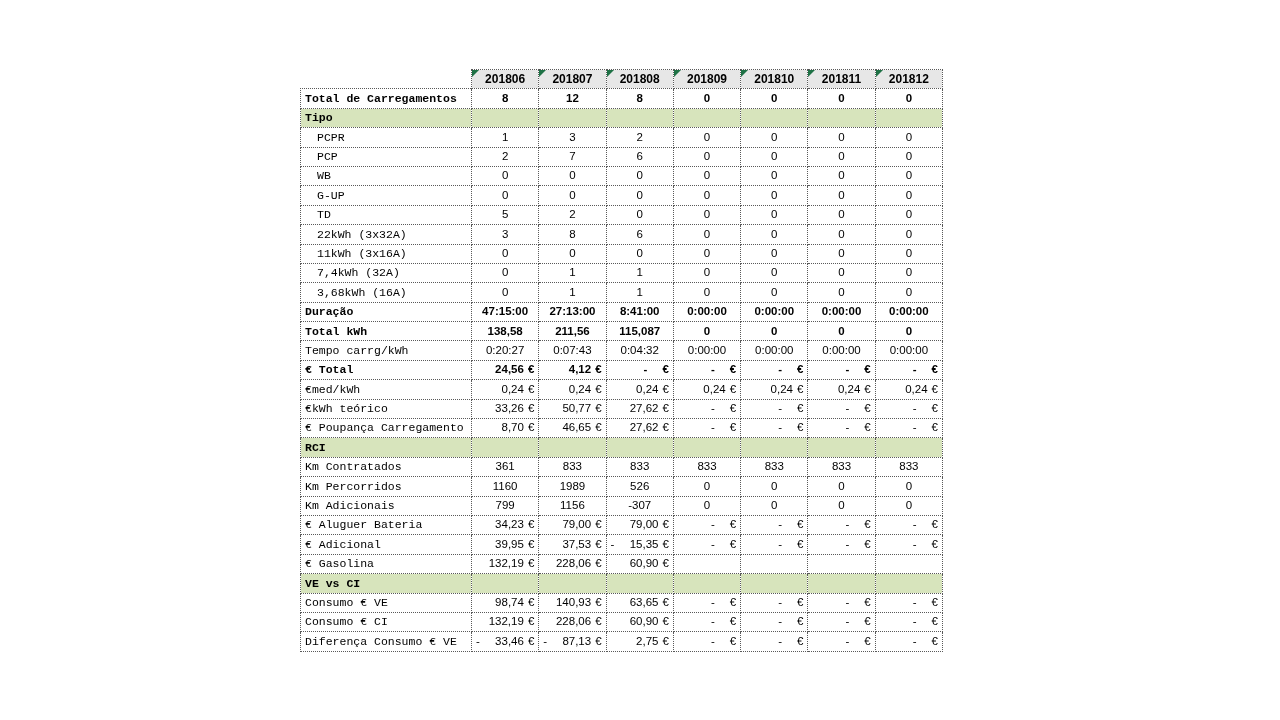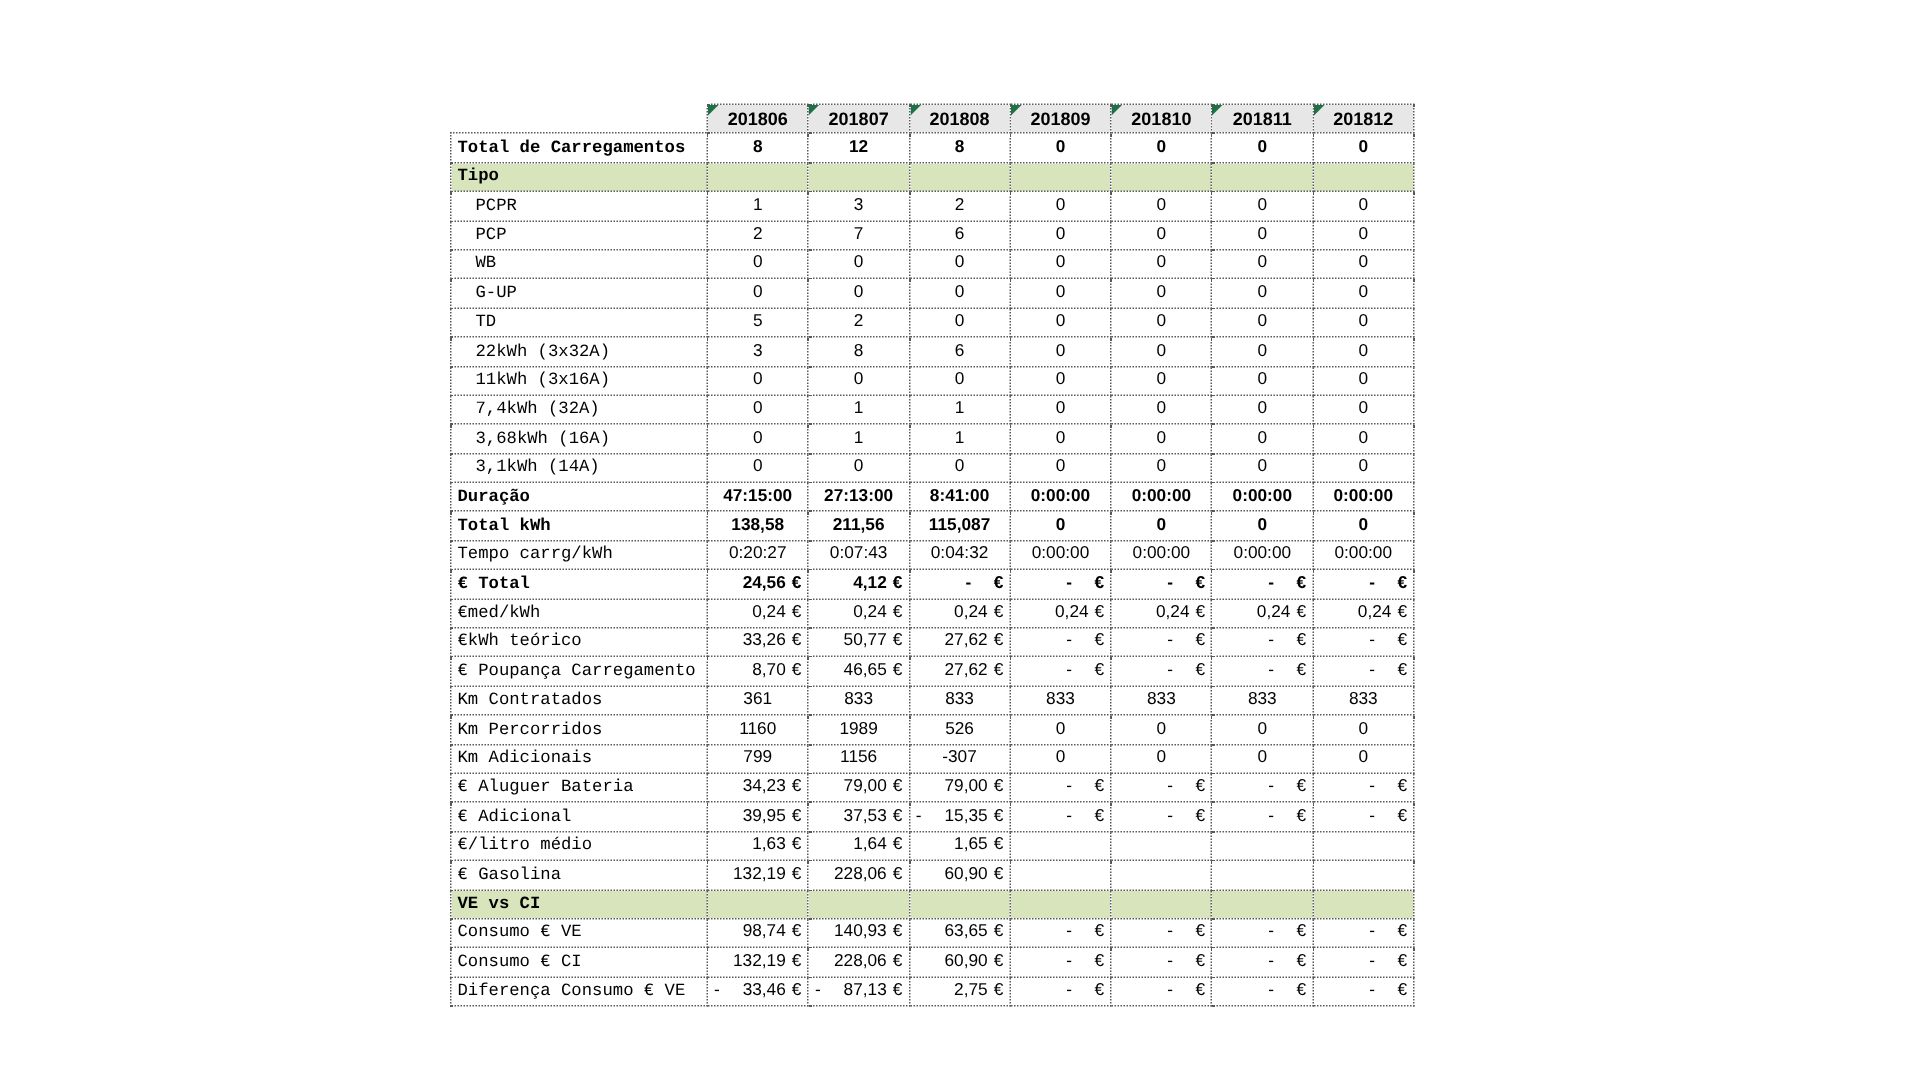--- a/index.html
+++ b/index.html
@@ -191,30 +191,20 @@
           <td class="lbl indent">3,68kWh (16A)</td>
           <td class="center">0</td>
           <td class="center">1</td>
           <td class="center">1</td>
           <td class="center">0</td>
           <td class="center">0</td>
           <td class="center">0</td>
           <td class="center">0</td>
         </tr>
         <tr>
-          <td class="lbl indent">3,1kWh (14A)</td>
-          <td class="center">0</td>
-          <td class="center">0</td>
-          <td class="center">0</td>
-          <td class="center">0</td>
-          <td class="center">0</td>
-          <td class="center">0</td>
-          <td class="center">0</td>
-        </tr>
-        <tr>
           <td class="lbl bold">Duração</td>
           <td class="center bold">47:15:00</td>
           <td class="center bold">27:13:00</td>
           <td class="center bold">8:41:00</td>
           <td class="center bold">0:00:00</td>
           <td class="center bold">0:00:00</td>
           <td class="center bold">0:00:00</td>
           <td class="center bold">0:00:00</td>
         </tr>
         <tr>
@@ -270,20 +260,30 @@
         <tr>
           <td class="lbl">€ Poupança Carregamento</td>
           <td class="cur"><span>8,70</span><span class="eur">€</span></td>
           <td class="cur"><span>46,65</span><span class="eur">€</span></td>
           <td class="cur"><span>27,62</span><span class="eur">€</span></td>
           <td class="cur"><span>-</span><span class="eur gap">€</span></td>
           <td class="cur"><span>-</span><span class="eur gap">€</span></td>
           <td class="cur"><span>-</span><span class="eur gap">€</span></td>
           <td class="cur"><span>-</span><span class="eur gap">€</span></td>
         </tr>
+        <tr class="section">
+          <td class="lbl bold">RCI</td>
+          <td></td>
+          <td></td>
+          <td></td>
+          <td></td>
+          <td></td>
+          <td></td>
+          <td></td>
+        </tr>
         <tr>
           <td class="lbl">Km Contratados</td>
           <td class="center">361</td>
           <td class="center">833</td>
           <td class="center">833</td>
           <td class="center">833</td>
           <td class="center">833</td>
           <td class="center">833</td>
           <td class="center">833</td>
         </tr>
@@ -319,30 +319,20 @@
         </tr>
         <tr>
           <td class="lbl">€ Adicional</td>
           <td class="cur"><span>39,95</span><span class="eur">€</span></td>
           <td class="cur"><span>37,53</span><span class="eur">€</span></td>
           <td class="cur"><span class="sign">-</span><span>15,35</span><span class="eur">€</span></td>
           <td class="cur"><span>-</span><span class="eur gap">€</span></td>
           <td class="cur"><span>-</span><span class="eur gap">€</span></td>
           <td class="cur"><span>-</span><span class="eur gap">€</span></td>
           <td class="cur"><span>-</span><span class="eur gap">€</span></td>
-        </tr>
-        <tr>
-          <td class="lbl">€/litro médio</td>
-          <td class="cur"><span>1,63</span><span class="eur">€</span></td>
-          <td class="cur"><span>1,64</span><span class="eur">€</span></td>
-          <td class="cur"><span>1,65</span><span class="eur">€</span></td>
-          <td class="cur"></td>
-          <td class="cur"></td>
-          <td class="cur"></td>
-          <td class="cur"></td>
         </tr>
         <tr>
           <td class="lbl">€ Gasolina</td>
           <td class="cur"><span>132,19</span><span class="eur">€</span></td>
           <td class="cur"><span>228,06</span><span class="eur">€</span></td>
           <td class="cur"><span>60,90</span><span class="eur">€</span></td>
           <td class="cur"></td>
           <td class="cur"></td>
           <td class="cur"></td>
           <td class="cur"></td>

